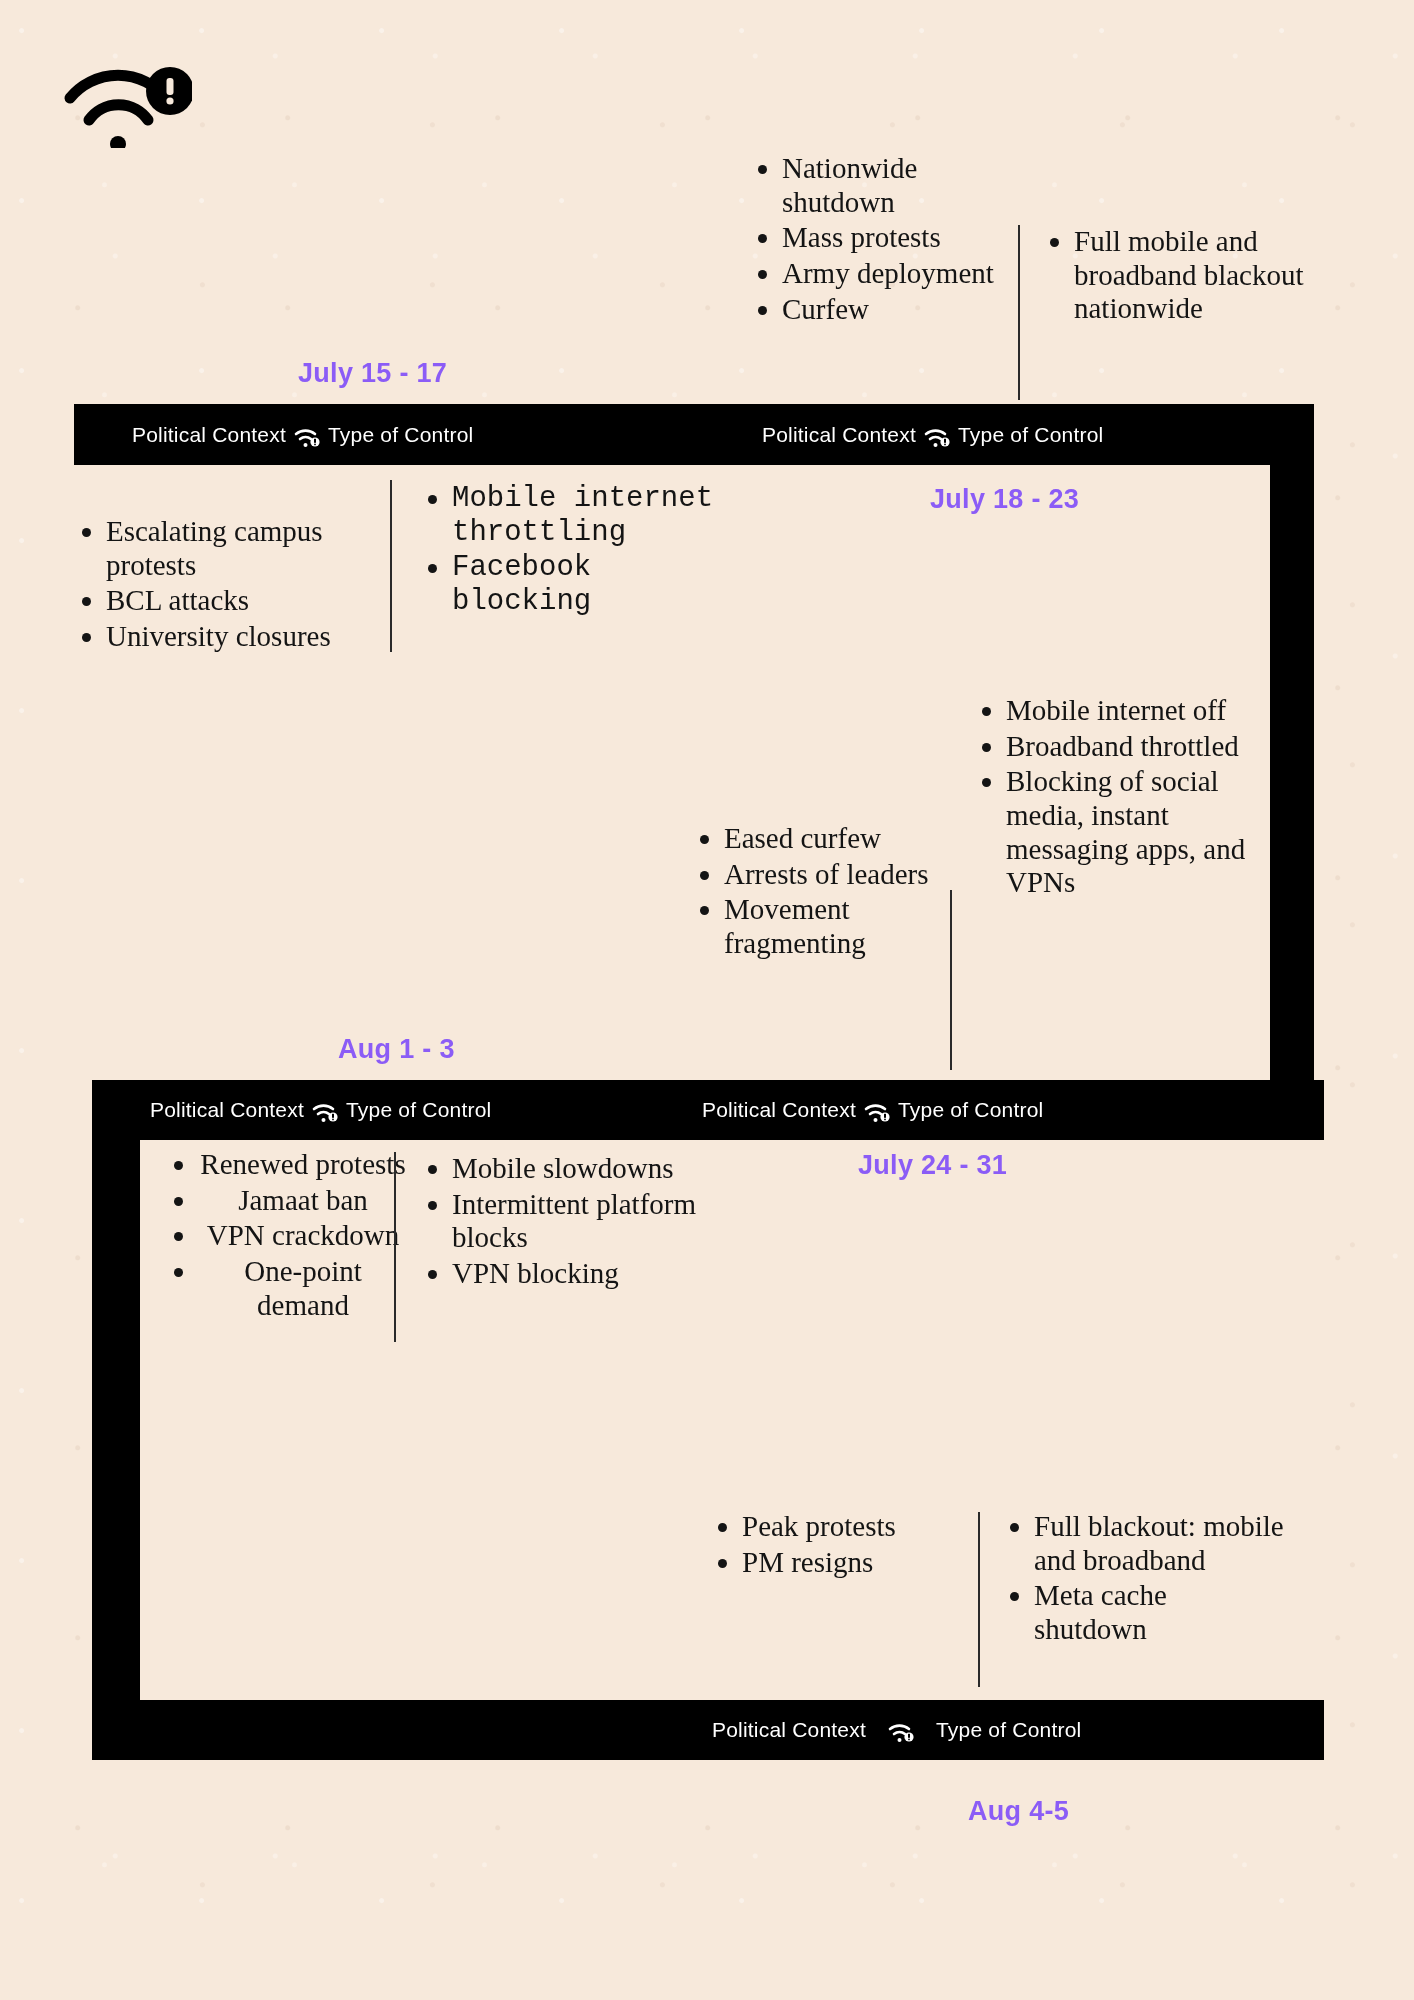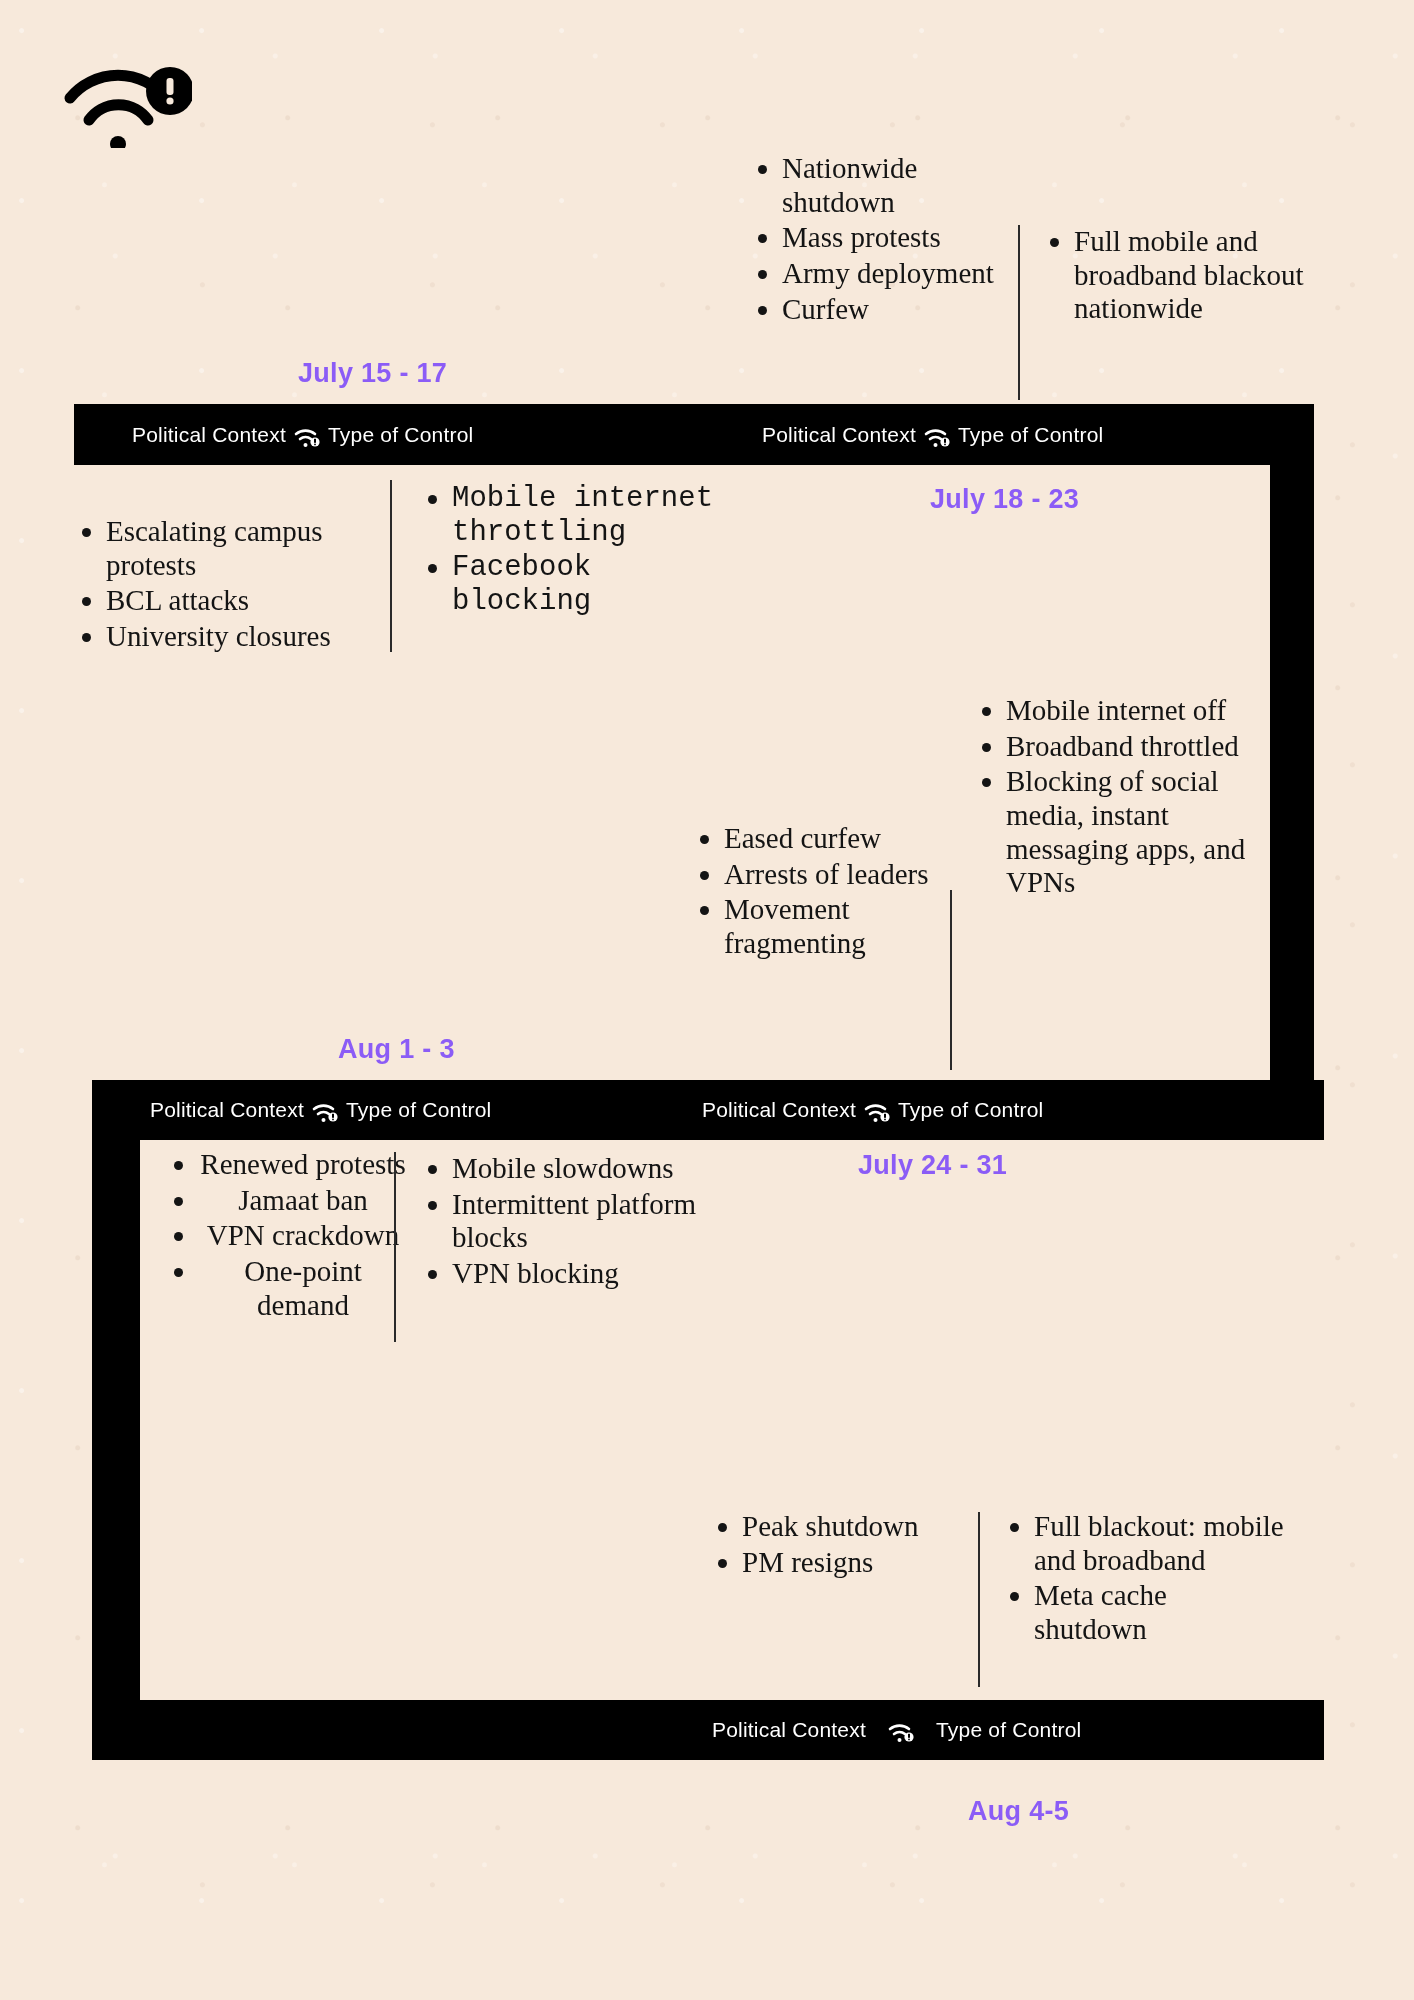--- a/index.html
+++ b/index.html
@@ -254,21 +254,21 @@
     <li>One-point demand</li>
   </ul>
   <div class="vrule" style="left:394px; top:1152px; height:190px;"></div>
   <ul class="blist" style="left:418px; top:1152px; width:250px;">
     <li>Mobile slowdowns</li>
     <li>Intermittent platform blocks</li>
     <li>VPN blocking</li>
   </ul>
 
   <ul class="blist" style="left:708px; top:1510px; width:220px;">
-    <li>Peak shutdown</li>
+    <li>Peak protests</li>
     <li>PM resigns</li>
   </ul>
   <div class="vrule" style="left:978px; top:1512px; height:175px;"></div>
   <ul class="blist" style="left:1000px; top:1510px; width:250px;">
     <li>Full blackout: mobile and broadband</li>
     <li>Meta cache shutdown</li>
   </ul>
 
   <div class="band" style="left:92px; top:1700px; width:1232px; height:60px;"></div>
 

